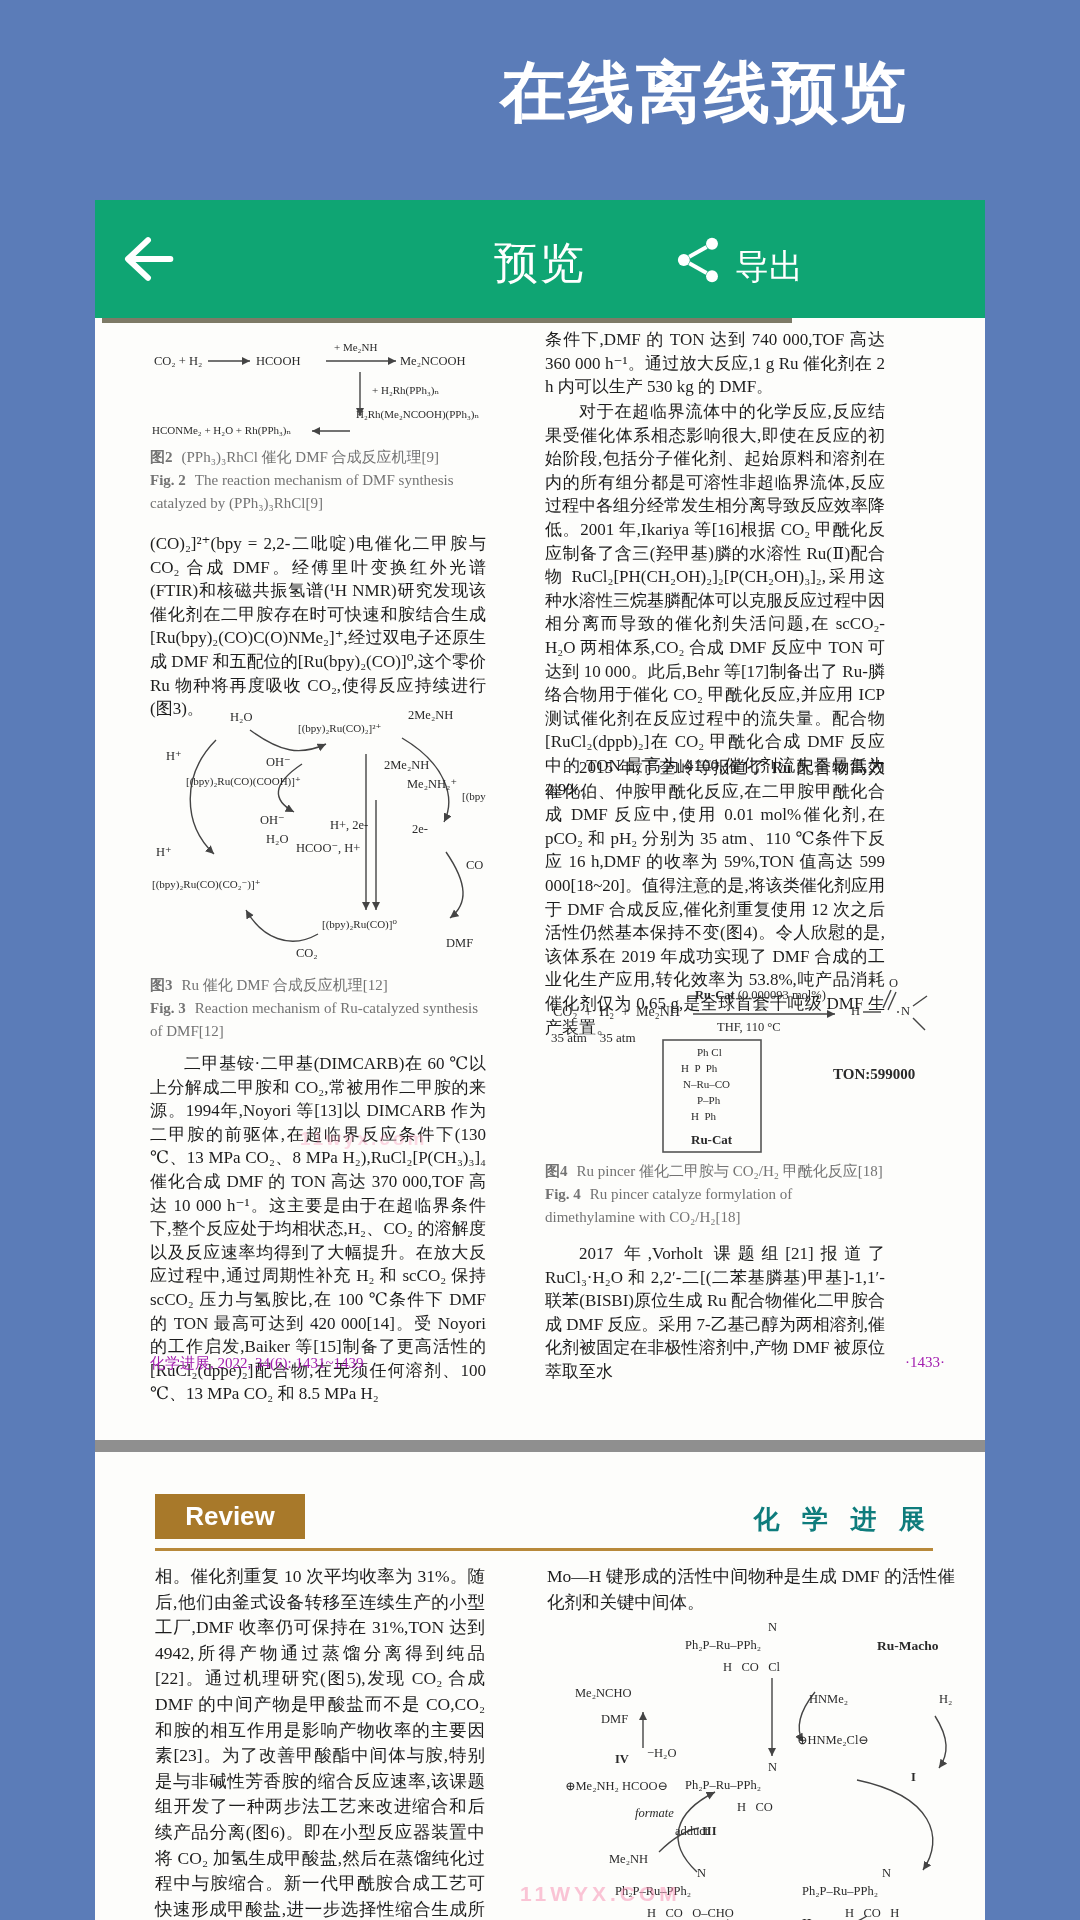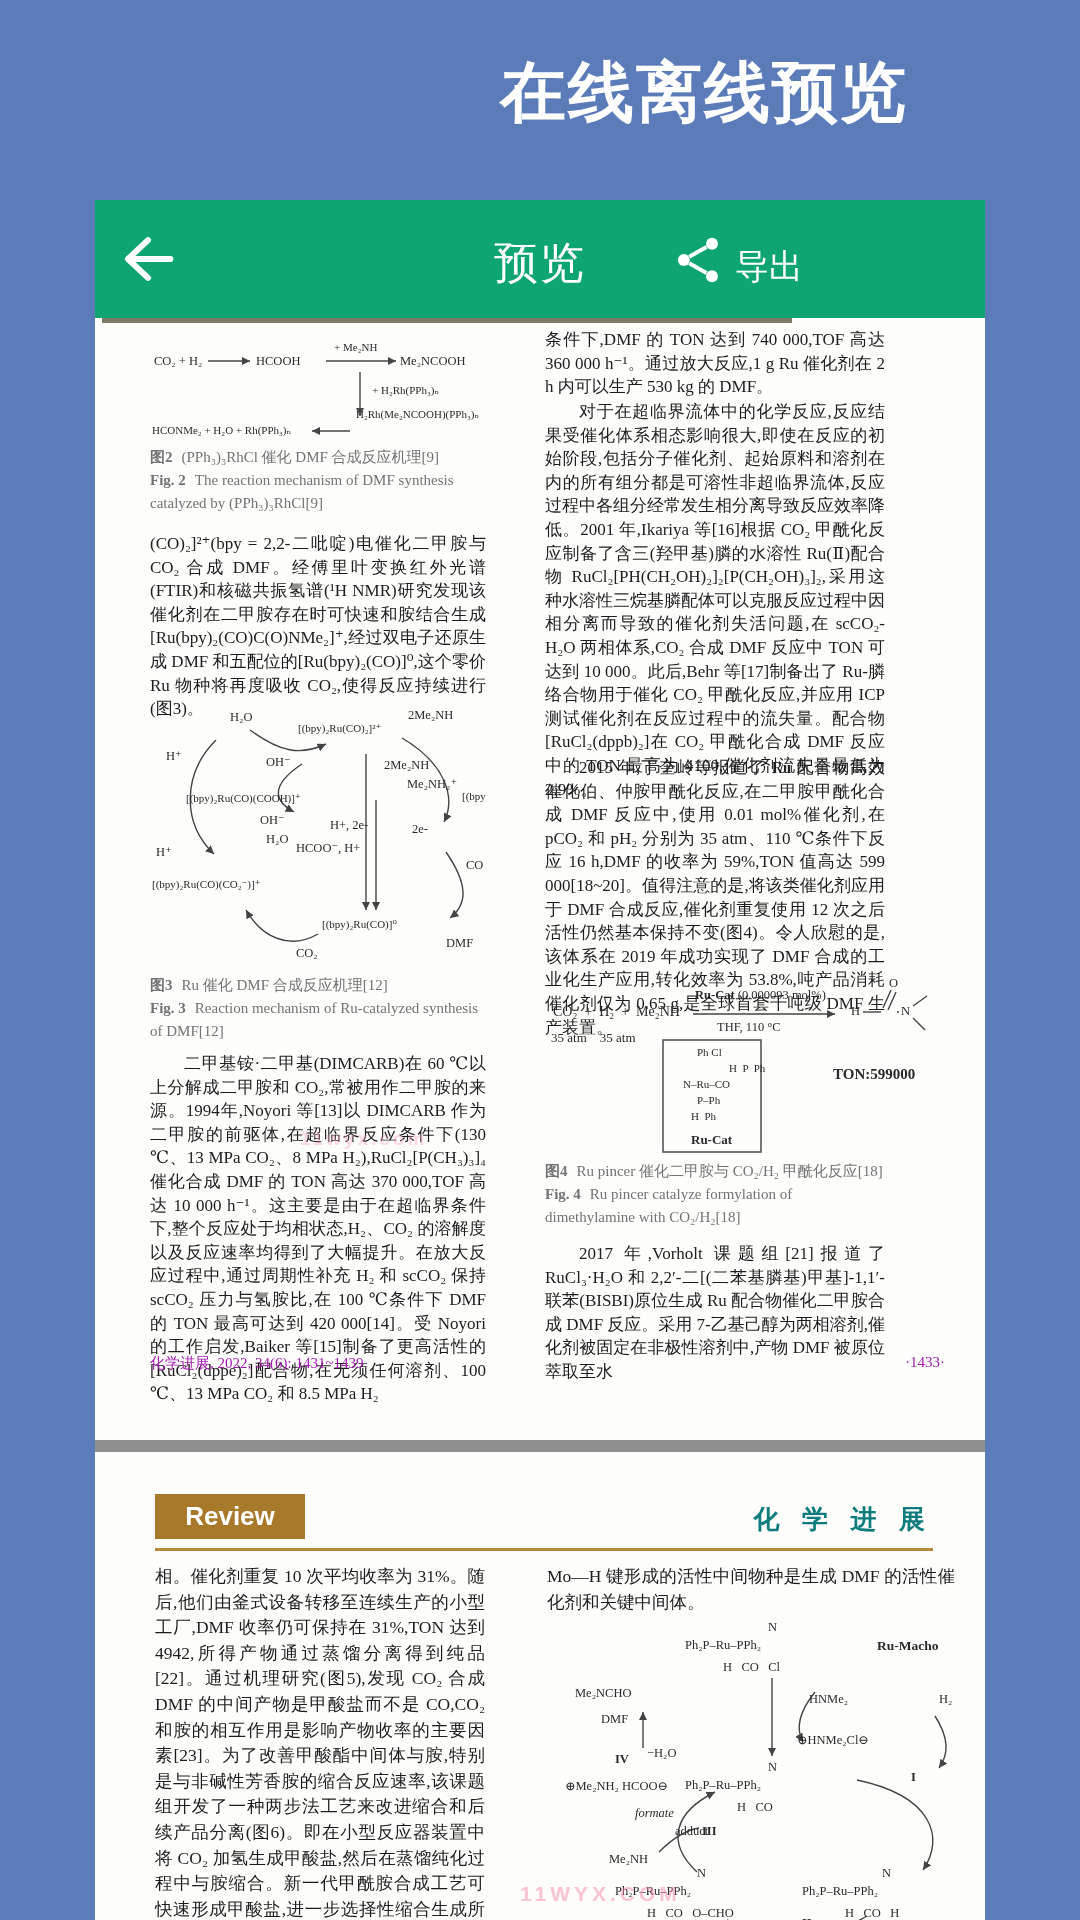--- a/index.html
+++ b/index.html
@@ -125,21 +125,21 @@
         <path d="M296,150 C318,182 318,202 300,216" class="arrowline" marker-end="url(#ah)"></path>
         <path d="M168,232 C140,248 112,236 96,208" class="arrowline" marker-end="url(#ah)"></path>
       </svg>
       <span class="lbl" style="left:80px;top:8px;">H₂O</span>
       <span class="lbl" style="left:16px;top:46px;">H⁺</span>
       <span class="lbl small" style="left:148px;top:20px;">[(bpy)₂Ru(CO)₂]²⁺</span>
       <span class="lbl" style="left:258px;top:6px;">2Me₂NH</span>
       <span class="lbl" style="left:234px;top:56px;">2Me₂NH</span>
       <span class="lbl" style="left:257px;top:74px;">Me₂NH₂⁺</span>
       <span class="lbl" style="left:116px;top:52px;">OH⁻</span>
-      <span class="lbl small" style="left:2px;top:90px;padding-left:34px;">[(bpy)₂Ru(CO)(COOH)]⁺</span>
+      <span class="lbl small" style="left:2px;top:73px;padding-left:34px;">[(bpy)₂Ru(CO)(COOH)]⁺</span>
       <span class="lbl" style="left:110px;top:110px;">OH⁻</span>
       <span class="lbl" style="left:116px;top:130px;">H₂O</span>
       <span class="lbl" style="left:6px;top:142px;">H⁺</span>
       <span class="lbl" style="left:146px;top:138px;">HCOO⁻, H+</span>
       <span class="lbl" style="left:180px;top:116px;">H+, 2e-</span>
       <span class="lbl" style="left:262px;top:120px;">2e-</span>
       <span class="lbl small" style="left:2px;top:176px;">[(bpy)₂Ru(CO)(CO₂⁻)]⁺</span>
       <span class="lbl" style="left:316px;top:156px;">CO</span>
       <span class="lbl small" style="left:172px;top:216px;">[(bpy)₂Ru(CO)]⁰</span>
       <span class="lbl" style="left:146px;top:244px;">CO₂</span>
@@ -173,21 +173,21 @@
         <line x1="318" y1="38" x2="336" y2="38" class="arrowline"></line>
         <line x1="338" y1="34" x2="346" y2="16" class="arrowline"></line>
         <line x1="343" y1="36" x2="351" y2="18" class="arrowline"></line>
         <line x1="352" y1="38" x2="354" y2="38" class="arrowline"></line>
         <line x1="368" y1="44" x2="380" y2="56" class="arrowline"></line>
         <line x1="368" y1="32" x2="382" y2="22" class="arrowline"></line>
         <rect x="118" y="66" width="98" height="112" fill="none" stroke="#555" stroke-width="1.6"></rect>
       </svg>
 
       <span class="lbl small" style="left:152px;top:72px;">Ph Cl</span>
-      <span class="lbl small" style="left:136px;top:88px;margin-left:48px;">H  P  Ph</span>
+      <span class="lbl small" style="left:136px;top:88px;">H  P  Ph</span>
       <span class="lbl small" style="left:138px;top:104px;">N–Ru–CO</span>
       <span class="lbl small" style="left:152px;top:120px;">P–Ph</span>
       <span class="lbl small" style="left:146px;top:136px;">H  Ph</span>
       <span class="lbl bold" style="left:146px;top:158px;font-size:13px;">Ru-Cat</span>
     </div>
 
     <div class="blk colR caption" style="top:842px;">
       <div><span class="cap-label">图4</span><span>Ru pincer 催化二甲胺与 CO₂/H₂ 甲酰化反应[18]</span></div>
       <div><span class="cap-label">Fig. 4</span><span>Ru pincer catalyze formylation of dimethylamine with CO₂/H₂[18]</span></div>
     </div>

